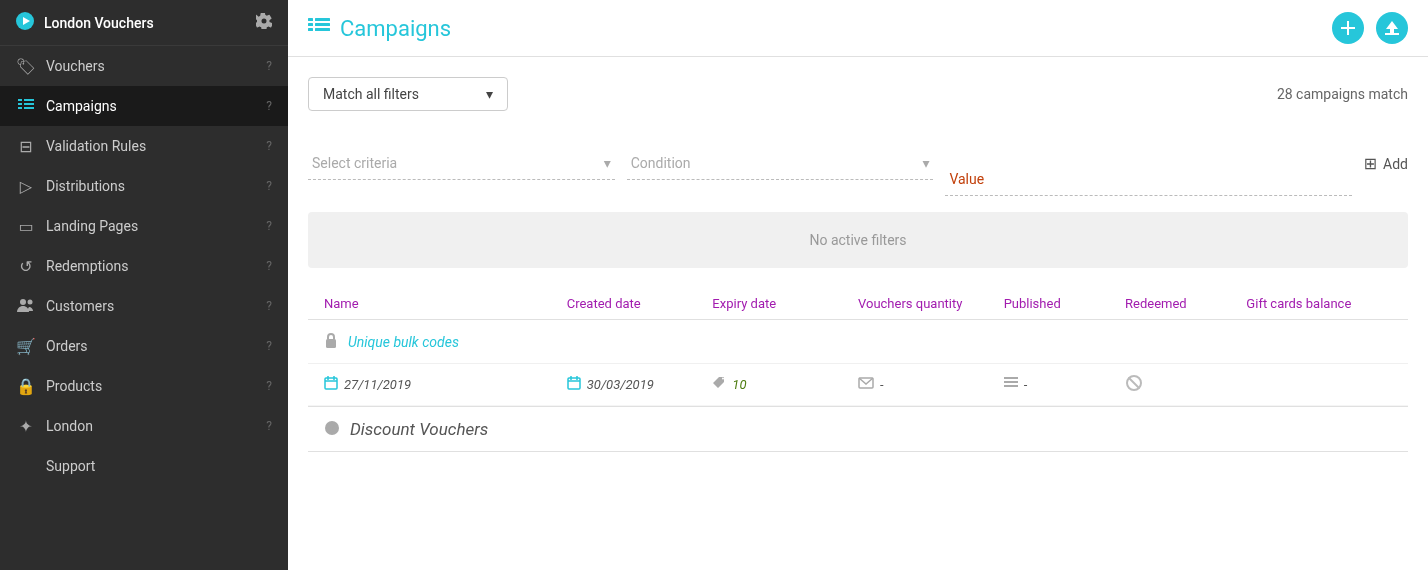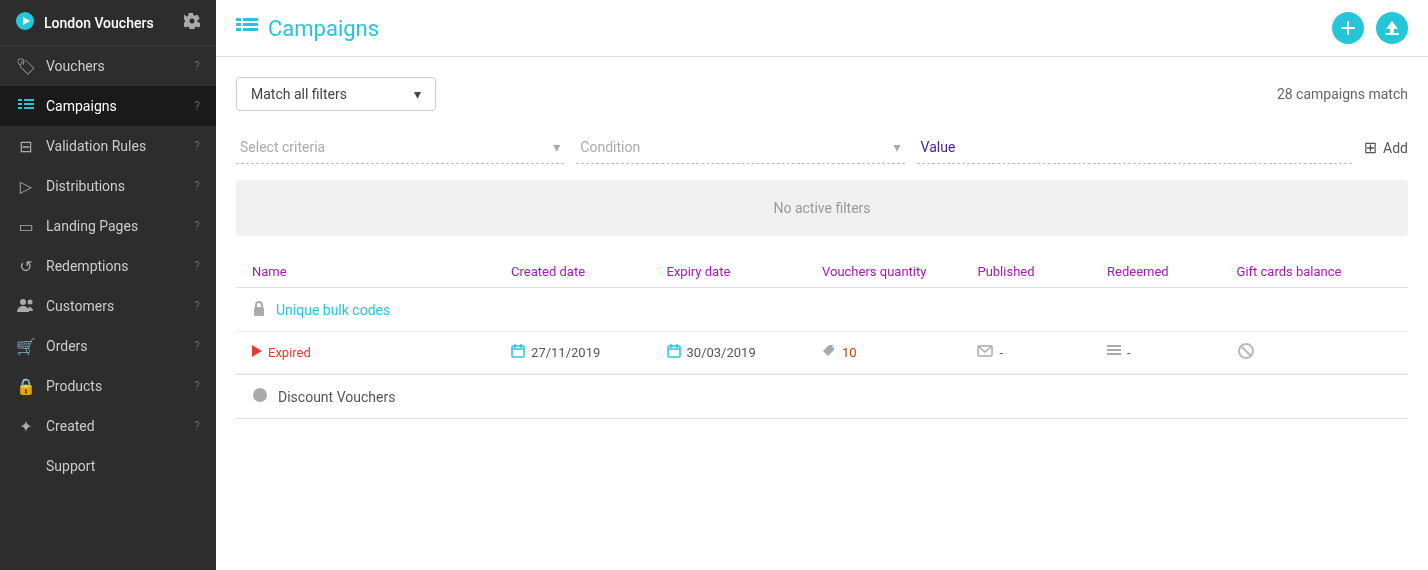--- a/index.html
+++ b/index.html
@@ -1,20 +1,20 @@
 <!DOCTYPE html>
 <html><head>
   <meta charset="utf-8">
   <style>
     * { box-sizing: border-box; margin: 0; padding: 0; }
     body { font-family: -apple-system, BlinkMacSystemFont, 'Segoe UI', Roboto, sans-serif; display: flex; height: 570px; overflow: hidden; background: #f5f5f5; }
 
     
     .sidebar {
-      width: 216px;
+      width: 288px;
       background: #2d2d2d;
       color: #ccc;
       display: flex;
       flex-direction: column;
       flex-shrink: 0;
       height: 570px;
       overflow: hidden;
     }
     .sidebar-item {
       display: flex;
@@ -164,20 +164,21 @@
     .table-header {
       display: grid;
       grid-template-columns: 2fr 1.2fr 1.2fr 1.2fr 1fr 1fr 1.2fr;
       padding: 8px 16px;
       font-size: 13px;
       color: #a21caf;
       border-bottom: 1px solid #e0e0e0;
     }
     .campaign-group {
       border-bottom: 1px solid #e0e0e0;
+      font-style: italic;
     }
     .campaign-name-row {
       display: flex;
       align-items: center;
       gap: 10px;
       padding: 12px 16px;
       font-size: 14px;
       color: #26c6da;
       cursor: pointer;
       border-bottom: 1px solid #f0f0f0;
@@ -201,21 +202,21 @@
     .date-cell {
       display: flex;
       align-items: center;
       gap: 6px;
       color: #555;
     }
     .qty-cell {
       display: flex;
       align-items: center;
       gap: 6px;
-      color: #c2410c;
+      color: #4d7c0f;
     }
     .pub-cell, .red-cell {
       display: flex;
       align-items: center;
       gap: 6px;
       color: #555;
     }
     .ban-cell {
       display: flex;
       align-items: center;
@@ -335,21 +336,21 @@
     <div class="sidebar-item-left">
       <span class="sidebar-icon">🔒</span>
       <span>Products</span>
     </div>
     <span class="sidebar-help">?</span>
   </div>
 
   <div class="sidebar-item">
     <div class="sidebar-item-left">
       <span class="sidebar-icon">✦</span>
-      <span>Created</span>
+      <span>London</span>
     </div>
     <span class="sidebar-help">?</span>
   </div>
 
   <div class="sidebar-item">
     <div class="sidebar-item-left">
       <span class="sidebar-icon"></span>
       <span>Support</span>
     </div>
   </div>
@@ -402,21 +403,21 @@
 
     <div class="filter-row">
       <div class="filter-select" style="flex:1.5; display:flex; align-items:flex-end; justify-content:space-between; border-bottom:1px dashed #bbb; padding:8px 4px; color:#aaa; font-size:14px; cursor:pointer;">
         <span>Select criteria</span>
         <span>▾</span>
       </div>
       <div class="filter-select" style="flex:1.5; display:flex; align-items:center; justify-content:space-between; border-bottom:1px dashed #bbb; padding:8px 4px; color:#aaa; font-size:14px; cursor:pointer;">
         <span>Condition</span>
         <span>▾</span>
       </div>
-      <div style="flex:2; border-bottom:1px dashed #bbb; padding:8px 4px; color:#4c1d95; font-size:14px;">
+      <div style="flex:2; border-bottom:1px dashed #bbb; padding:8px 4px; color:#c2410c; font-size:14px;margin-top:32px;">
         <span>Value</span>
       </div>
       <div class="add-filter-btn">
         <span style="font-size:16px;color:#555;">⊞</span>
         <span>Add</span>
       </div>
     </div>
 
     <div class="no-filters-banner">
       <span>No active filters</span>
@@ -436,28 +437,20 @@
       <div class="campaign-name-row">
         <span style="color:#aaa;">
           <svg width="14" height="16" viewBox="0 0 14 16" fill="#aaa">
               <rect x="2" y="7" width="10" height="9" rx="1.5"></rect>
               <path d="M4 7V5a3 3 0 0 1 6 0v2" stroke="#aaa" stroke-width="2" fill="none"></path>
             </svg>
         </span>
         <span style="color:#26c6da; font-size:14px;">Unique bulk codes</span>
       </div>
       <div class="campaign-detail-row">
-        <div class="status-expired">
-          <span style="color:#e53935;">
-            <svg width="10" height="12" viewBox="0 0 10 12" fill="#e53935">
-                <polygon points="0,0 10,6 0,12"></polygon>
-              </svg>
-          </span>
-          <span>Expired</span>
-        </div>
         <div class="date-cell">
           <span style="color:#26c6da;">
             <svg width="14" height="14" viewBox="0 0 14 14" fill="none" stroke="#26c6da" stroke-width="1.5">
                 <rect x="1" y="2" width="12" height="11" rx="1"></rect>
                 <line x1="1" y1="5" x2="13" y2="5"></line>
                 <line x1="4" y1="0" x2="4" y2="4"></line>
                 <line x1="10" y1="0" x2="10" y2="4"></line>
               </svg>
           </span>
           <span>27/11/2019</span>
@@ -512,18 +505,18 @@
     </div>
 
     <div class="campaign-group">
       <div class="discount-row">
         <span style="color:#aaa;">
           <svg width="16" height="16" viewBox="0 0 16 16" fill="#aaa">
               <circle cx="8" cy="8" r="7"></circle>
               <text x="8" y="12" text-anchor="middle" font-size="10" fill="#aaa">$</text>
             </svg>
         </span>
-        <span style="color:#555; font-size:14px;">Discount Vouchers</span>
+        <span style="color:#555; font-size:17px;">Discount Vouchers</span>
       </div>
     </div>
 
   </div>
 </div>
 
 </body></html>

